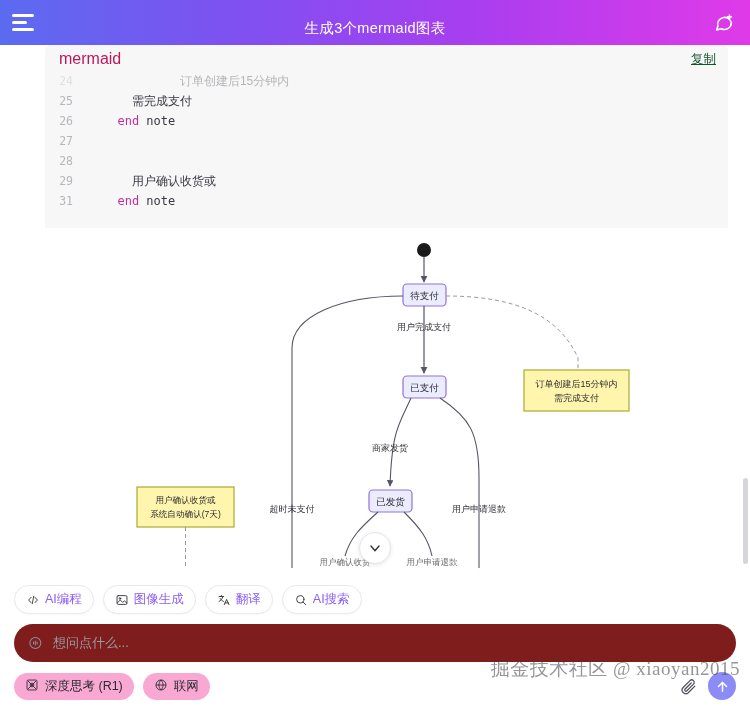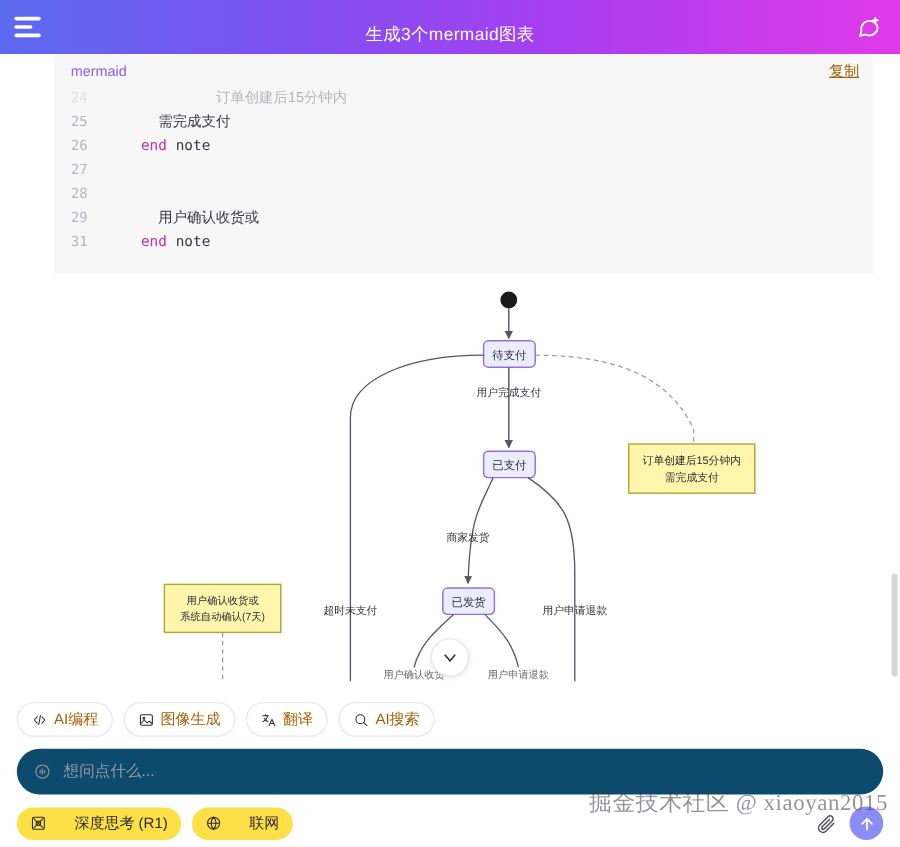--- a/index.html
+++ b/index.html
@@ -65,22 +65,22 @@
     padding-top: 4px;
     position: relative;
     height: 183px;
     overflow: hidden;
   }
   .code-head {
     display: flex; align-items: center; justify-content: space-between;
     padding: 2px 12px 4px 14px;
     height: 22px;
   }
-  .code-lang { color: #8b5cf6; font-size: 12px; font-family: "Liberation Sans", sans-serif;}
-  .copy-btn { color: #a16207; font-size: 12.5px; cursor: pointer; text-decoration: underline; }
+  .code-lang { color: #be185d; font-size: 16px; font-family: "Liberation Sans", sans-serif;}
+  .copy-btn { color: #14532d; font-size: 12.5px; cursor: pointer; text-decoration: underline; }
 
   .code-body {
     font-family: "DejaVu Sans Mono", "Liberation Mono", monospace;
     font-size: 12px;
     line-height: 20px;
     position: relative;
   }
   .code-line { display: flex; height: 20px; align-items: center; }
   .ln {
     width: 40px; min-width: 40px; text-align: right; padding-right: 12px;
@@ -134,47 +134,47 @@
     padding: 0 14px;
   }
   .chips { display: flex; gap: 9px; align-items: center; padding-top: 6px; }
   .chip {
     display: flex; align-items: center; gap: 5px;
     border: 1px solid #e9e9ee;
     background: #fff;
     border-radius: 16px;
     padding: 5px 11px;
     font-size: 12.5px;
-    color: #a16207;
+    color: #8b5cf6;
     cursor: pointer;
     white-space: nowrap;
     box-shadow: 0 1px 2px rgba(0,0,0,.03);
   }
   .chip svg { flex: 0 0 auto; }
 
   .input-wrap {
     margin-top: 10px;
     height: 38px;
-    background: #0c4a6e;
+    background: #7f1d1d;
     border-radius: 19px;
     display: flex; align-items: center;
     padding: 0 14px;
     gap: 9px;
     cursor: text;
   }
   .input-ph { color: #9a9aa4; font-size: 13px; }
 
   .bottom-row {
     display: flex; align-items: center; gap: 9px;
     margin-top: 10px;
     position: relative;
   }
   .pill {
-    display: flex; align-items: center; gap: 23px;
-    background: #fde047;
+    display: flex; align-items: flex-start; gap: 6px;
+    background: #f9a8d4;
     border-radius: 15px;
     padding: 5px 11px;
     font-size: 12.5px;
     color: #2b2b33;
     cursor: pointer;
   }
   .right-tools {
     margin-left: auto;
     display: flex; align-items: center; gap: 10px;
   }

